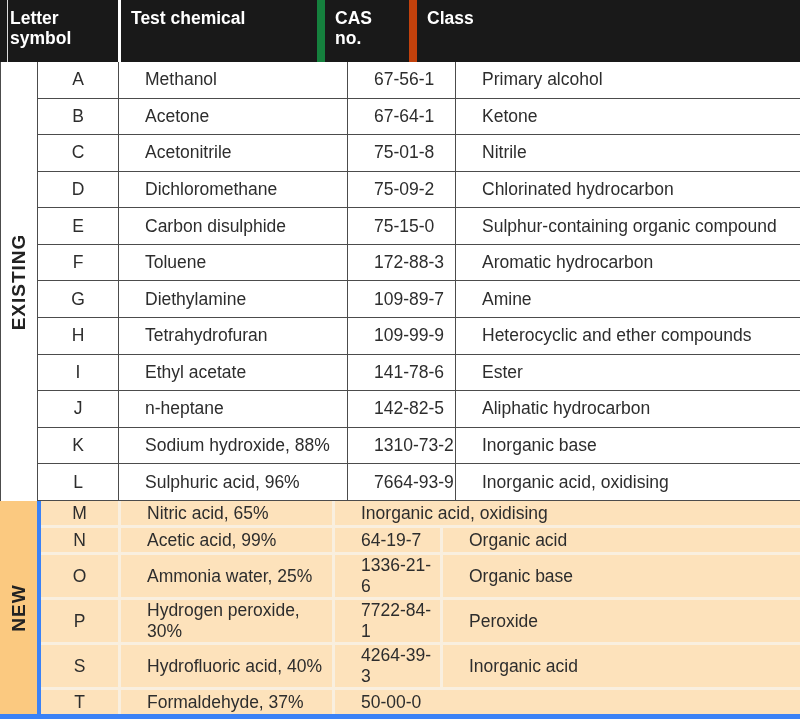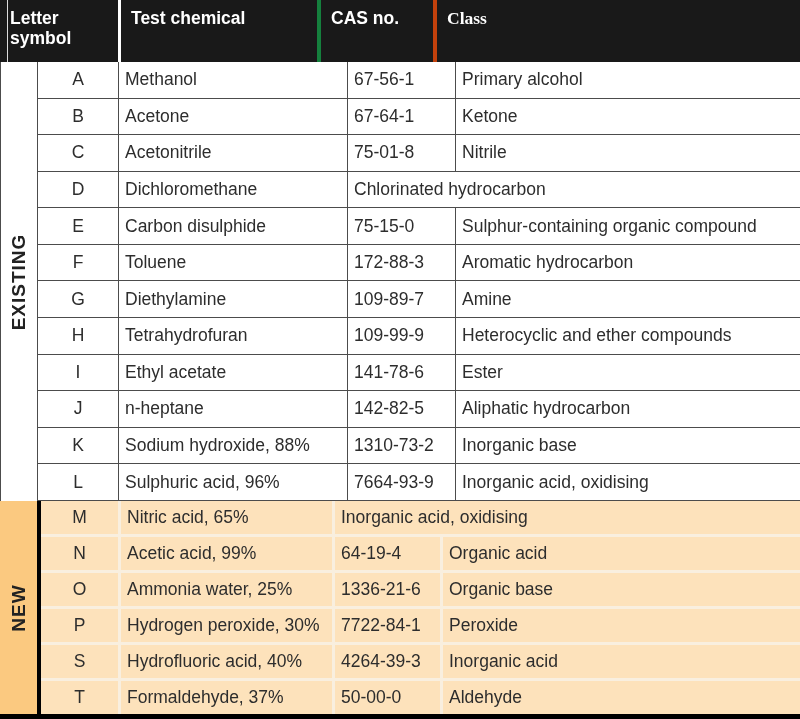--- a/index.html
+++ b/index.html
@@ -12,43 +12,43 @@
     --new-separator:#f9efdf;
   }
   *{box-sizing:border-box;}
   html,body{margin:0;padding:0;background:#ffffff;}
   body{width:800px;height:719px;overflow:hidden;}
   .table{
     width:800px;height:719px;
     display:flex;flex-direction:column;
     font-family:"Liberation Sans",sans-serif;
     color:var(--text);
-    background:#000000;
+    background:#3b82f6;
   }
 
   
   .header{
     flex:0 0 62px;
     display:flex;
     background:var(--header-bg);
     color:var(--header-text);
     font-weight:bold;
     font-size:17.5px;
     line-height:1.15;
     position:relative;
   }
   .header::before{ 
     content:"";position:absolute;left:7px;top:0;bottom:0;width:1px;
     background:rgba(255,255,255,.85);
   }
   .h-cell{padding:8px 6px 0 10px;}
   .h-letter{width:118px;}
   .h-chem{width:199px;border-left:3px solid #fff;}
-  .h-cas{width:116px;border-left:4px solid #15803d;}
-  .h-class{flex:1;border-left:4px solid #c2410c;font-family:Liberation Serif, serif;}
+  .h-cas{width:92px;border-left:8px solid #15803d;}
+  .h-class{flex:1;border-left:8px solid #c2410c;}
 
   
   .section{display:flex;}
   .section.existing{flex:0 0 439px;}
   .section.new{flex:0 0 213px;}
 
   .group-col{width:37px;position:relative;flex:0 0 37px;}
   .existing .group-col{background:#fff;border-left:1px solid var(--existing-border);}
   .new .group-col{background:var(--new-sidebar);margin-right:4px;}
 
@@ -57,21 +57,21 @@
     transform:translate(-50%,-50%) rotate(-90deg);
     font-weight:bold;font-size:19px;letter-spacing:1px;
     white-space:nowrap;color:#222;
   }
 
   .rows{flex:1;display:flex;flex-direction:column;}
 
   .row{display:flex;flex:1;}
   .cell{display:flex;align-items:center;font-size:17.5px;}
   .c-letter{justify-content:center;}
-  .c-chem,.c-cas,.c-class{padding-left:6px;}
+  .c-chem,.c-cas,.c-class{padding-left:26px;}
 
   
   .existing .row{border-bottom:1px solid var(--existing-border);background:#fff;}
   .existing .c-letter{width:81px;border-left:1px solid var(--existing-border);}
   .existing .c-chem{width:229px;border-left:1px solid var(--existing-border);}
   .existing .c-cas{width:108px;border-left:1px solid var(--existing-border);}
   .existing .c-class{flex:1;border-left:1px solid var(--existing-border);}
 
   
   .new .row{background:var(--new-row-bg);border-bottom:3px solid var(--new-separator);}
@@ -116,20 +116,21 @@
         <div class="row">
           <div class="cell c-letter">C</div>
           <div class="cell c-chem">Acetonitrile</div>
           <div class="cell c-cas">75-01-8</div>
           <div class="cell c-class">Nitrile</div>
         </div>
 
         <div class="row">
           <div class="cell c-letter">D</div>
           <div class="cell c-chem">Dichloromethane</div>
+          <div class="cell c-cas">75-09-2</div>
           <div class="cell c-class">Chlorinated hydrocarbon</div>
         </div>
 
         <div class="row">
           <div class="cell c-letter">E</div>
           <div class="cell c-chem">Carbon disulphide</div>
           <div class="cell c-cas">75-15-0</div>
           <div class="cell c-class">Sulphur-containing organic compound</div>
         </div>
 
@@ -192,21 +193,21 @@
 
         <div class="row">
           <div class="cell c-letter">M</div>
           <div class="cell c-chem">Nitric acid, 65%</div>
           <div class="cell c-class">Inorganic acid, oxidising</div>
         </div>
 
         <div class="row">
           <div class="cell c-letter">N</div>
           <div class="cell c-chem">Acetic acid, 99%</div>
-          <div class="cell c-cas">64-19-4</div>
+          <div class="cell c-cas">64-19-7</div>
           <div class="cell c-class">Organic acid</div>
         </div>
 
         <div class="row">
           <div class="cell c-letter">O</div>
           <div class="cell c-chem">Ammonia water, 25%</div>
           <div class="cell c-cas">1336-21-6</div>
           <div class="cell c-class">Organic base</div>
         </div>
 
@@ -221,18 +222,17 @@
           <div class="cell c-letter">S</div>
           <div class="cell c-chem">Hydrofluoric acid, 40%</div>
           <div class="cell c-cas">4264-39-3</div>
           <div class="cell c-class">Inorganic acid</div>
         </div>
 
         <div class="row">
           <div class="cell c-letter">T</div>
           <div class="cell c-chem">Formaldehyde, 37%</div>
           <div class="cell c-cas">50-00-0</div>
-          <div class="cell c-class">Aldehyde</div>
         </div>
       </div>
   </div>
 
 </div>
 
 </body></html>

